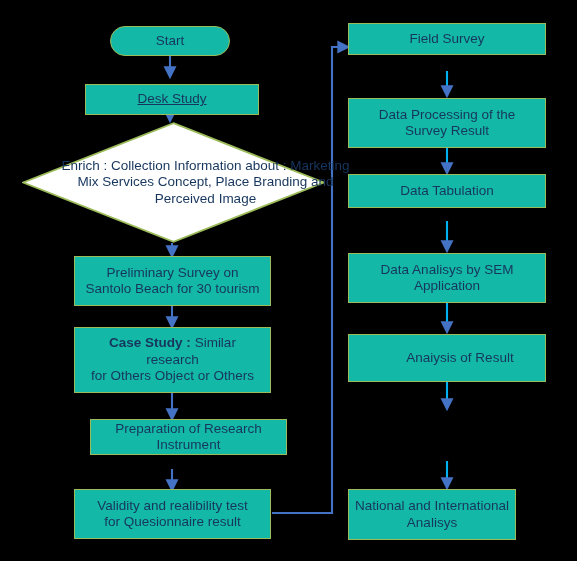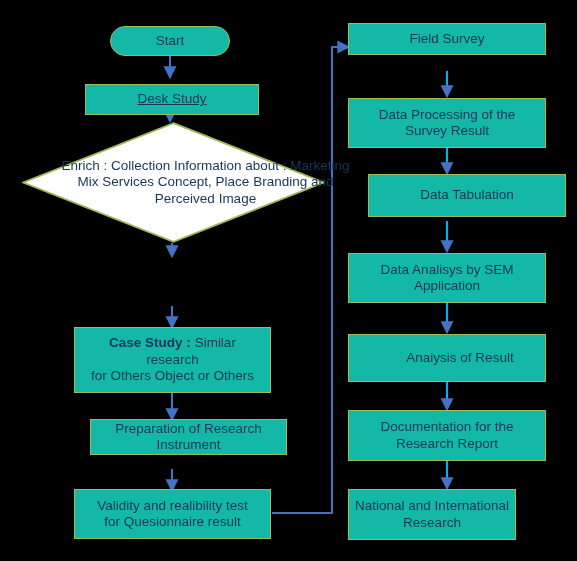--- a/index.html
+++ b/index.html
@@ -130,20 +130,26 @@
       <span class="txt">
         <span class="ln">Enrich :</span>
         <span class="ln">Collection Information about :</span>
         <span class="ln">Marketing Mix Services</span>
         <span class="ln">Concept, Place Branding and</span>
         <span class="ln">Perceived Image</span>
       </span>
     </div>
   </div>
 
+  <div class="node" style="left:74px; top:256px; width:197px; height:50px;">
+    <span class="txt">
+      <span class="ln">Preliminary Survey on</span>
+      <span class="ln">Santolo Beach for 30 tourism</span>
+    </span>
+  </div>
 
   <div class="node" style="left:74px; top:327px; width:197px; height:66px;">
     <span class="txt">
       <span class="ln"><b>Case Study :</b><span> Similar research</span></span>
       <span class="ln">for Others Object or Others</span>
     </span>
   </div>
 
   <div class="node" style="left:90px; top:419px; width:197px; height:36px;">
     <span class="txt">
@@ -165,46 +171,40 @@
     </span>
   </div>
 
   <div class="node" style="left:348px; top:98px; width:198px; height:50px;">
     <span class="txt">
       <span class="ln">Data Processing of the</span>
       <span class="ln">Survey Result</span>
     </span>
   </div>
 
-  <div class="node" style="left:348px; top:174px; width:198px; height:43px;margin-left:20px;">
+  <div class="node" style="left:348px; top:174px; width:198px; height:34px;">
     <span class="txt">
       <span class="ln">Data Tabulation</span>
     </span>
   </div>
 
   <div class="node" style="left:348px; top:253px; width:198px; height:50px;">
     <span class="txt">
       <span class="ln">Data Analisys by SEM</span>
       <span class="ln">Application</span>
     </span>
   </div>
 
   <div class="node" style="left:348px; top:334px; width:198px; height:48px;padding-left:32px;">
     <span class="txt">
       <span class="ln">Anaiysis of Result</span>
     </span>
   </div>
 
-  <div class="node" style="left:348px; top:410px; width:198px; height:51px;">
-    <span class="txt">
-      <span class="ln">Documentation for the</span>
-      <span class="ln">Research Report</span>
-    </span>
-  </div>
 
   <div class="node" style="left:348px; top:489px; width:168px; height:51px;">
     <span class="txt">
       <span class="ln">National and International</span>
-      <span class="ln">Research</span>
+      <span class="ln">Analisys</span>
     </span>
   </div>
 
 </div>
 
 </body></html>

